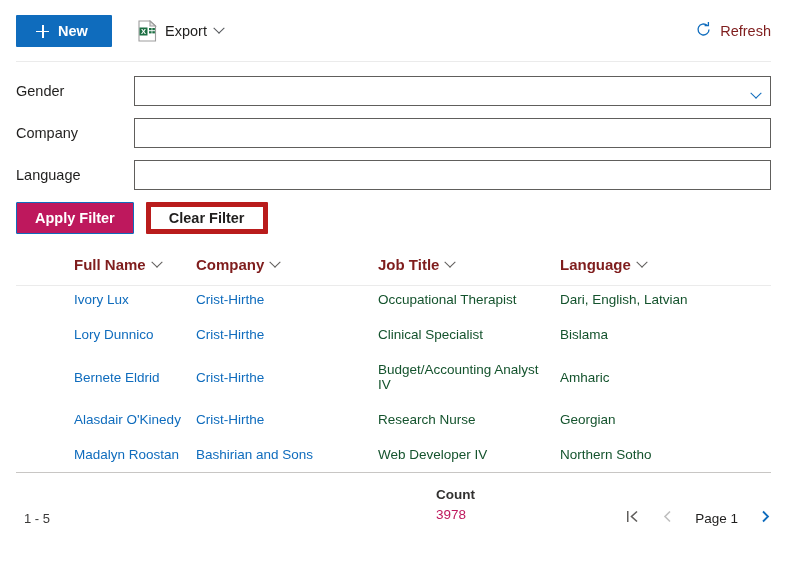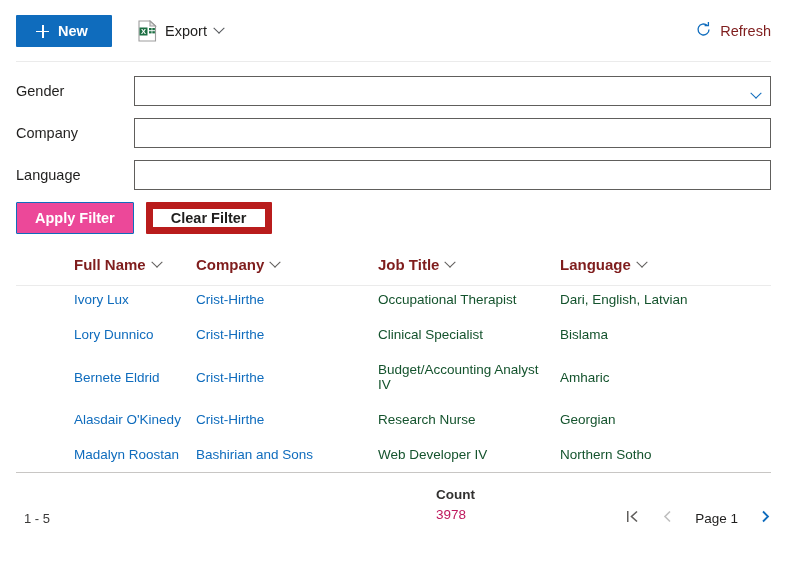--- a/index.html
+++ b/index.html
@@ -156,35 +156,35 @@
     border-right-color: #0f6cbd;
     border-bottom-color: #0f6cbd;
   }
 
   .filter-actions {
     display: flex;
     gap: 12px;
     margin-top: 10px;
   }
   .btn-apply {
-    background: #ec4899;
+    background: #be185d;
     color: #ffffff;
     border: 1px solid #0f6cbd;
     height: 32px;
     padding: 0 18px;
     font-size: 14.5px;
     font-weight: 600;
     font-family: "Liberation Sans", sans-serif;
     cursor: pointer;
     border-radius: 1px;
   }
   .btn-clear {
     background: #ffffff;
     color: #201f1e;
-    border: 7px solid #b91c1c;
+    border: 5px solid #b91c1c;
     height: 32px;
     padding: 0 18px;
     font-size: 14.5px;
     font-weight: 600;
     font-family: "Liberation Sans", sans-serif;
     cursor: pointer;
     border-radius: 1px;
   }
 
   

